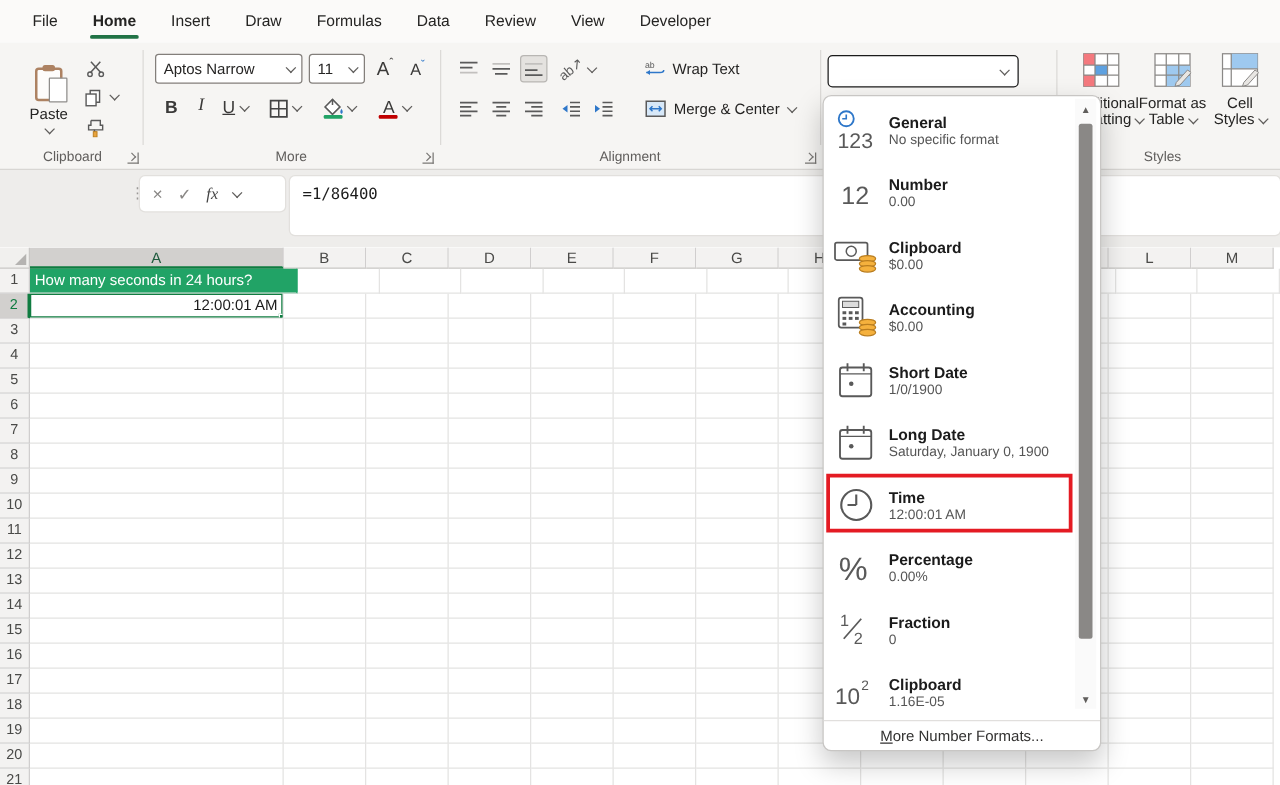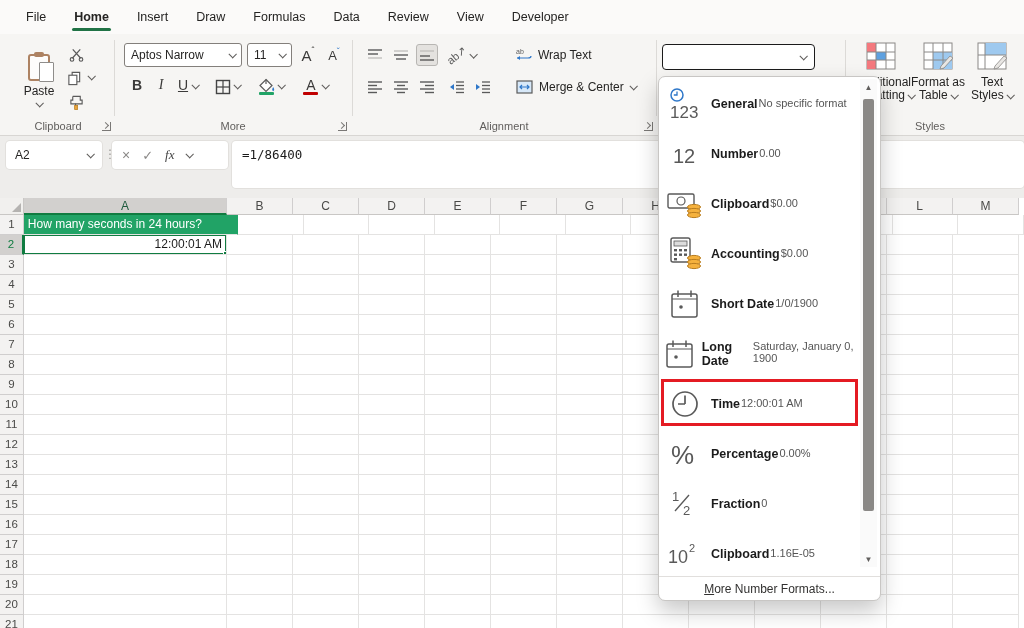--- a/index.html
+++ b/index.html
@@ -80,21 +80,21 @@
 
   
   #numfmt-combo { position:absolute; left:662px; top:44px; width:153px; height:26px; background:#fff;
     border:1.6px solid #1b1b1b; border-radius:4px; display:flex; align-items:center;
     justify-content:flex-end; padding:0 8px; z-index:40; font-size:12px; }
   #fmt-dropdown { position:absolute; left:658px; top:76px; width:223px; height:525px; background:#fff;
     border:1px solid #c8c6c4; border-radius:7px; box-shadow:0 10px 22px rgba(0,0,0,.22); z-index:50; }
   #fmt-list { position:absolute; left:0; top:2px; right:22px; }
   .fmt-item { height:50px; display:flex; align-items:center; cursor:default; }
   .fmt-icon { width:52px; display:flex; align-items:center; justify-content:center; color:#595959; }
-  .fmt-texts { display:flex; flex-direction:row; gap:1px; }
+  .fmt-texts { display:flex; flex-direction:column; gap:1px; }
   .fmt-name { font-size:12.5px; font-weight:bold; color:#1b1b1b; }
   .fmt-example { font-size:11px; color:#555; }
   #fmt-footer { position:absolute; left:0; right:0; bottom:0; height:24px; border-top:1px solid #e1dfdd;
     display:flex; align-items:center; justify-content:center; font-size:12px; color:#323130; }
   #fmt-footer .fl { display:block; }
   #fmt-footer .fl::first-letter { text-decoration:underline; }
   #redbox { position:absolute; left:661px; top:379px; width:197px; height:47px;
     border:3px solid #e41b23; z-index:60; pointer-events:none; }
   
   #dd-scroll { position:absolute; top:2px; right:3px; width:17px; height:488px; background:#fafafa; }
@@ -315,36 +315,32 @@
     <div class="rlabel" style="line-height:13px;"><span>Table</span> <span class="chev"></span></div>
   </div>
   <div class="abs" style="left:962px;top:8px;width:60px;text-align:center;">
     <svg width="30" height="28" viewBox="0 0 30 28" style="margin:0 auto;">
       <rect x="1" y="1" width="28" height="26" fill="#fff" stroke="#8a8886"></rect>
       <rect x="8" y="1" width="21" height="12" fill="#9ec9ef"></rect>
       <line x1="8" y1="1" x2="8" y2="27" stroke="#8a8886"></line>
         <line x1="1" y1="13" x2="29" y2="13" stroke="#8a8886"></line>
       <path d="M18 24 L27 14 l3 2 -9 10 -4 1 z" fill="#e8e6e3" stroke="#8a8886" stroke-width=".8"></path>
     </svg>
-    <div class="rlabel" style="margin-top:6px;line-height:13px;">Text</div>
+    <div class="rlabel" style="margin-top:6px;line-height:13px;">Cell</div>
     <div class="rlabel" style="line-height:13px;"><span>Styles</span> <span class="chev"></span></div>
   </div>
   <div class="grplabel" style="left:880px;width:100px;">Styles</div>
 </div>
 
 <div id="numfmt-combo">
   <span></span>
   <span class="chev"></span>
 </div>
 
 <div id="fxbar">
-  <div class="fxbox" id="namebox">
-    <span>A2</span>
-    <span class="chev"></span>
-  </div>
   <span class="dots abs" style="left:104px;top:11px;">⋮</span>
   <div class="fxbox" id="fxbtns">
     <span style="font-size:14px;">×</span>
     <span>✓</span>
     <span style="font-style:italic;font-family:'Liberation Serif',serif;color:#444;">fx</span>
     <span class="chev"></span>
   </div>
   <div class="fxbox" id="formulabox">
     <span>=1/86400</span>
   </div>

